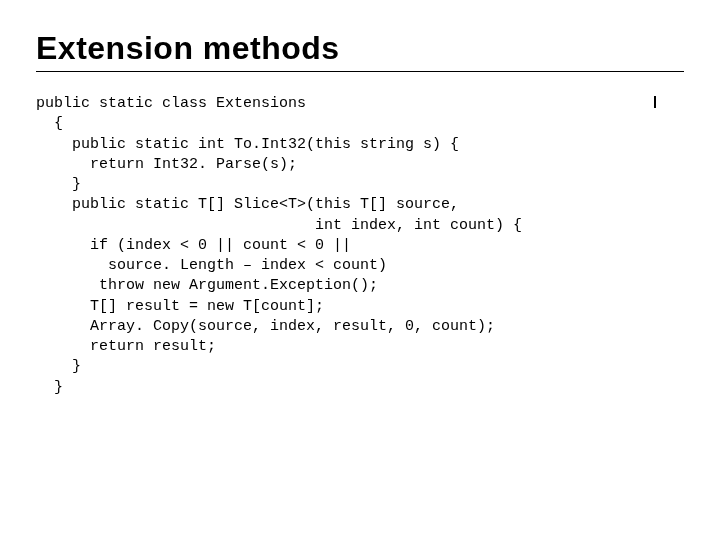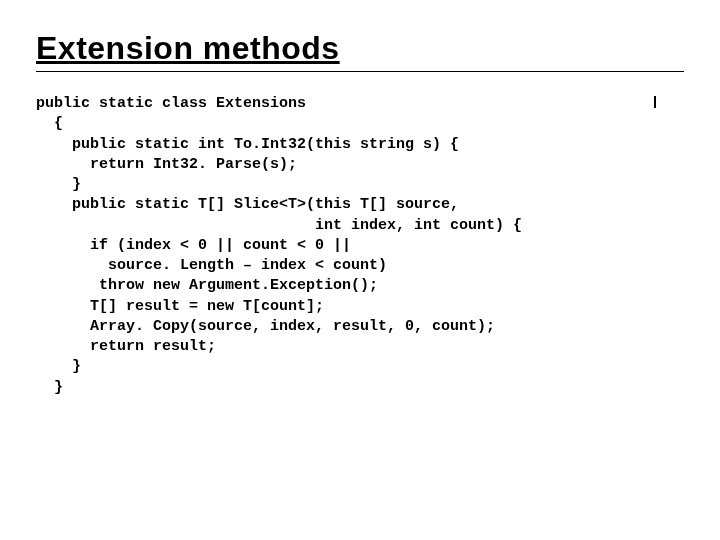--- a/index.html
+++ b/index.html
@@ -14,35 +14,33 @@
       font-family: Arial, Helvetica, sans-serif;
       padding: 30px 36px;
       position: relative;
     }
     .title {
       font-size: 32px;
       font-weight: bold;
       color: #000;
       margin-bottom: 4px;
       letter-spacing: 0.5px;
-      text-decoration: underline;
     }
     .title-rule {
       border: none;
       border-top: 1.5px solid #000;
       margin-bottom: 22px;
       width: 100%;
     }
     .code-block {
       font-family: "Courier New", Courier, monospace;
       font-size: 15px;
       line-height: 1.35;
       white-space: pre;
       color: #000;
-      font-weight: bold;
     }
     .decor-tick {
       position: absolute;
       top: 96px;
       right: 64px;
       width: 2px;
       height: 12px;
       background: #000;
     }
   </style>

